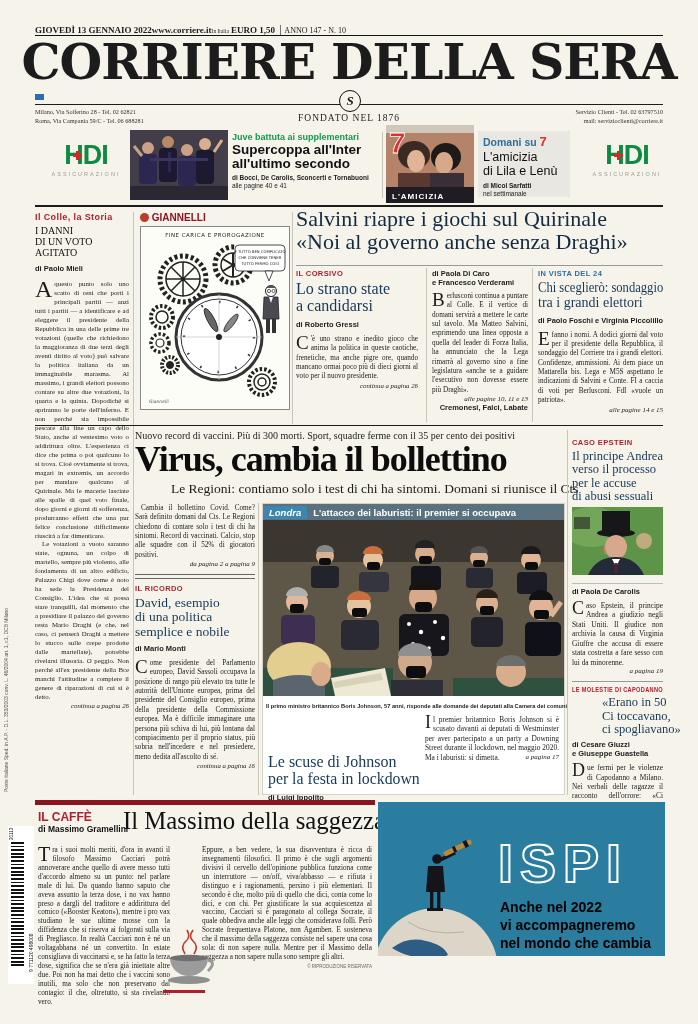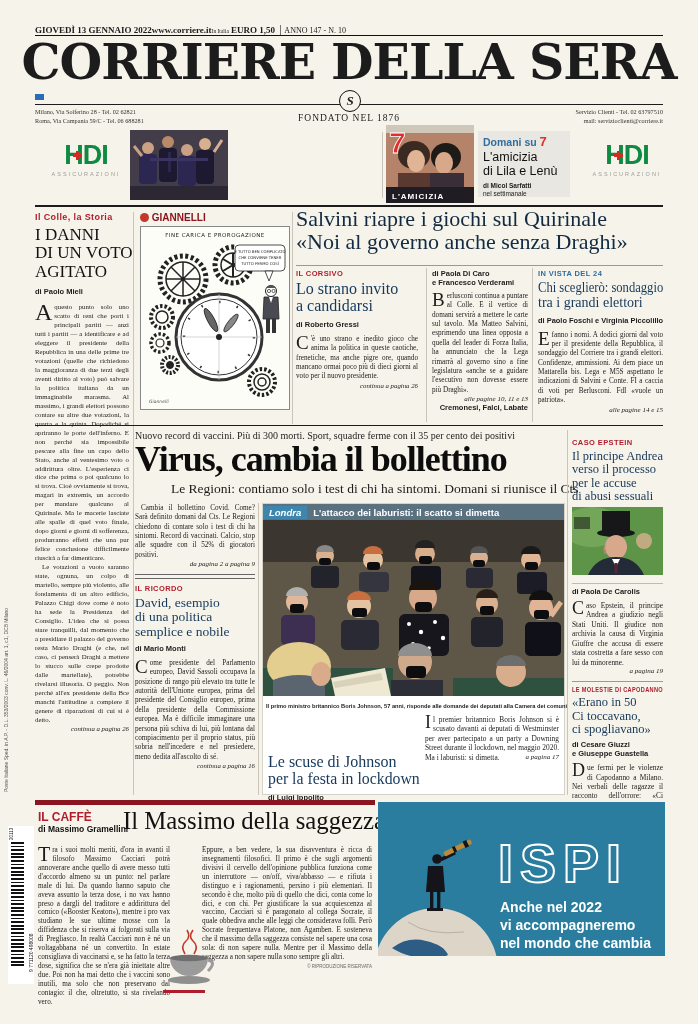--- a/index.html
+++ b/index.html
@@ -77,20 +77,33 @@
         <rect x="48" y="26" width="18" height="30" rx="4" fill="#2b2750"></rect>
       <circle cx="75" cy="14" r="6" fill="#d8b090"></circle>
         <rect x="66" y="20" width="18" height="34" rx="4" fill="#1c1930"></rect>
       <rect x="38" y="22" width="3" height="20" fill="#2b2750"></rect>
       <rect x="20" y="28" width="58" height="3" fill="#3a3560"></rect>
       <path d="M12,26 l-8,-10" stroke="#caa184" stroke-width="3"></path>
       <path d="M84,22 l8,-12" stroke="#d8b090" stroke-width="3"></path>
     </g>
   </svg>
 
+  <div class="abs" style="left:232px;top:132px;width:148px;">
+    <div class="sans" style="font-weight:bold;font-size:9px;color:#169b4d;">
+      <span class="fl">Juve battuta ai supplementari</span>
+    </div>
+    <div class="sans" style="font-weight:bold;font-size:13.5px;line-height:1.05;color:#111;margin-top:1px;">
+      <span class="fl">Supercoppa all'Inter</span><br>
+      <span class="fl">all'ultimo secondo</span>
+    </div>
+    <div class="sans" style="font-size:6.5px;margin-top:3px;line-height:1.25;">
+      <span style="font-weight:bold;">di Bocci, De Carolis, Sconcerti e Tornabuoni</span>
+      <span>alle pagine 40 e 41</span>
+    </div>
+  </div>
 
   <div class="vr" style="left:382px;top:132px;height:66px;"></div>
 
   <div class="abs" style="left:478px;top:131px;width:92px;height:66px;background:#e9e7e1;"></div>
 
   <svg class="abs" style="left:386px;top:125px;" width="88" height="78" viewBox="0 0 88 78">
     <rect width="88" height="78" fill="#cfc7ba"></rect>
     <rect y="8" width="88" height="70" fill="#b5826a"></rect>
     <ellipse cx="28" cy="30" rx="16" ry="14" fill="#3a2a22"></ellipse>
     <ellipse cx="30" cy="36" rx="9" ry="11" fill="#e0b494"></ellipse>
@@ -125,21 +138,21 @@
     </div>
     <div class="sans" style="font-size:5.5px;letter-spacing:2px;color:#9a9a9a;">ASSICURAZIONI</div>
   </div>
 
   <div class="hr" style="left:35px;top:205px;width:628px;height:2px;"></div>
 
   <div class="abs" style="left:35px;top:212px;width:94px;">
     <div class="lab red" style="font-size:9px;">
       <span class="fl">Il Colle, la Storia</span>
     </div>
-    <div style="font-size:17px;line-height:1.08;margin-top:4px;color:#111;">
+    <div style="font-size:10px;line-height:1.08;margin-top:4px;color:#111;">
       <span class="fl">I DANNI</span><br>
       <span class="fl">DI UN VOTO</span><br>
       <span class="fl">AGITATO</span>
     </div>
     <div class="byl" style="margin:6px 0 7px;">di Paolo Mieli</div>
     <div class="jt" style="font-size:6.8px;line-height:1.32;">
       <span class="dropcap" style="font-size:24px;">A</span>
       <span>questo punto solo uno scatto di reni che porti i principali partiti — anzi tutti i partiti — a identificare e ad eleggere il presidente della Repubblica in una delle prime tre votazioni (quelle che richiedono la maggioranza di due terzi degli aventi diritto al voto) può salvare la politica italiana da un immaginabile marasma. Al massimo, i grandi elettori possono contare su altre due votazioni, la quarta e la quinta. Dopodiché si apriranno le porte dell'inferno. E non perché sia impossibile pescare alla fine un capo dello Stato, anche al ventesimo voto o addirittura oltre. L'esperienza ci dice che prima o poi qualcuno lo si trova. Cioè ovviamente si trova, magari in extremis, un accordo per mandare qualcuno al Quirinale. Ma le macerie lasciate alle spalle di quel voto finale, dopo giorni e giorni di sofferenza, produrranno effetti che una pur felice conclusione difficilmente riuscirà a far dimenticare.</span>
     </div>
     <div class="jt" style="font-size:6.8px;line-height:1.32;text-indent:7px;">
@@ -213,21 +226,21 @@
     <span class="fl">«Noi al governo anche senza Draghi»</span>
   </div>
 
   <div class="abs" style="left:296px;top:265px;width:367px;height:1px;background:#999;"></div>
   <div class="vr" style="left:426px;top:268px;height:154px;"></div>
   <div class="vr" style="left:532px;top:268px;height:154px;"></div>
 
   <div class="abs" style="left:296px;top:269px;width:122px;">
     <div class="lab red">IL CORSIVO</div>
     <div class="ttl" style="font-size:16px;margin-top:3px;">
-      <span class="fl">Lo strano invito</span><br>
+      <span class="fl">Lo strano state</span><br>
       <span class="fl">a candidarsi</span>
     </div>
     <div class="byl" style="margin:5px 0 6px;">di Roberto Gressi</div>
     <div class="jt" style="font-size:7.2px;line-height:1.3;">
       <span class="dropcap" style="font-size:19px;">C</span>
       <span>'è uno strano e inedito gioco che anima la politica in queste caotiche, frenetiche, ma anche pigre ore, quando mancano ormai poco più di dieci giorni al voto per il nuovo presidente.</span>
     </div>
     <div class="cont">continua a pagina 26</div>
   </div>
 
@@ -292,21 +305,21 @@
       <span class="dropcap" style="font-size:19px;">C</span>
       <span>ome presidente del Parlamento europeo, David Sassoli occupava la posizione di rango più elevato tra tutte le autorità dell'Unione europea, prima del presidente del Consiglio europeo, prima della presidente della Commissione europea. Ma è difficile immaginare una persona più schiva di lui, più lontana dal compiacimento per il proprio status, più sobria nell'incedere e nel presiedere, meno dedita all'ascolto di sé.</span>
     </div>
     <div class="cont">continua a pagina 16</div>
   </div>
 
   <div class="abs" style="left:262px;top:503px;width:303px;height:292px;background:#fff;border:1px solid #d5d2c8;box-sizing:border-box;">
     <div class="sans" style="height:16px;background:#5a7180;display:flex;align-items:center;overflow:hidden;">
       <span style="background:#3e86ad;color:#fff;font-weight:bold;font-size:9.5px;padding:1px 6px;font-style:italic;">Londra</span>
       <span style="color:#fff;font-weight:bold;font-size:9.5px;margin-left:6px;">
-        <span class="fl">L'attacco dei laburisti: il scatto si dimetta</span>
+        <span class="fl">L'attacco dei laburisti: il premier si occupava</span>
       </span>
     </div>
     <svg width="301" height="176" viewBox="0 0 301 176">
       <rect width="301" height="176" fill="#5e5647"></rect>
       <rect width="301" height="42" fill="#3c3630"></rect>
       <rect x="0" y="148" width="130" height="28" fill="#2f5240"></rect>
       <rect x="190" y="158" width="111" height="18" fill="#2f5240"></rect>
 
       <g>
         <circle cx="62" cy="36" r="9" fill="#d9b090"></circle>
@@ -420,21 +433,21 @@
     <div class="byl" style="margin:4px 0 5px;border-top:1px solid #bbb;padding-top:3px;">di Paola De Carolis</div>
     <div class="jt" style="font-size:7.4px;line-height:1.28;">
       <span class="dropcap" style="font-size:18px;">C</span>
       <span>aso Epstein, il principe Andrea a giudizio negli Stati Uniti. Il giudice non archivia la causa di Virginia Giuffre che accusa di essere stata costretta a fare sesso con lui da minorenne.</span>
     </div>
     <div class="pg">a pagina 19</div>
     <div style="height:1px;background:#999;margin:6px 0 4px;"></div>
     <div class="lab red" style="font-size:6.8px;">
       <span class="fl" style="transform: scaleX(0.827273);">LE MOLESTIE DI CAPODANNO</span>
     </div>
-    <div class="ttl" style="font-size:12.5px;margin-top:3px;">
+    <div class="ttl" style="font-size:12.5px;margin-top:3px;margin-left:30px;">
       <span class="fl">«Erano in 50</span><br>
       <span class="fl">Ci toccavano,</span><br>
       <span class="fl">ci spogliavano»</span>
     </div>
     <div class="byl" style="margin:4px 0 5px;line-height:1.2;">
       <span>di Cesare Giuzzi</span><br>
       <span>e Giuseppe Guastella</span>
     </div>
     <div class="jt" style="font-size:7.4px;line-height:1.28;">
       <span class="dropcap" style="font-size:18px;">D</span>
@@ -486,21 +499,21 @@
         <circle cx="59" cy="57" r="4.8"></circle>
         <rect x="62" y="56" width="16" height="3.6" transform="rotate(-26 62 56)"></rect>
       </g>
       <g transform="rotate(-26 66 52)">
         <rect x="66" y="50" width="30" height="5" rx="1.5" fill="#b98a3c"></rect>
         <rect x="88" y="49" width="4" height="7" fill="#14141a"></rect>
         <rect x="76" y="49.5" width="3" height="6" fill="#14141a"></rect>
       </g>
       <text x="120" y="80" font-family="Liberation Sans" font-size="54" font-weight="bold" letter-spacing="7" fill="none" stroke="#fff" stroke-width="2">ISPI</text>
     </svg>
-    <div class="sans" style="position:absolute;left:122px;top:96px;width:160px;font-weight:bold;font-size:14px;line-height:1.3;color:#ffffff;">
+    <div class="sans" style="position:absolute;left:122px;top:96px;width:160px;font-weight:bold;font-size:14px;line-height:1.3;color:#000000;">
       <div>Anche nel 2022</div>
       <div>vi accompagneremo</div>
       <div>nel mondo che cambia</div>
     </div>
   </div>
 
   <div class="abs" style="left:8px;top:826px;width:26px;height:158px;background:#fff;">
     <div style="position:absolute;left:3px;top:16px;width:13px;height:126px;background:repeating-linear-gradient(to bottom,#111 0 1.8px,#fff 1.8px 3.6px);"></div>
     <div class="sans" style="position:absolute;left:20px;top:146px;transform:rotate(-90deg);transform-origin:0 0;font-size:5px;white-space:nowrap;color:#111;">
       <span>9 771120 498008</span>

